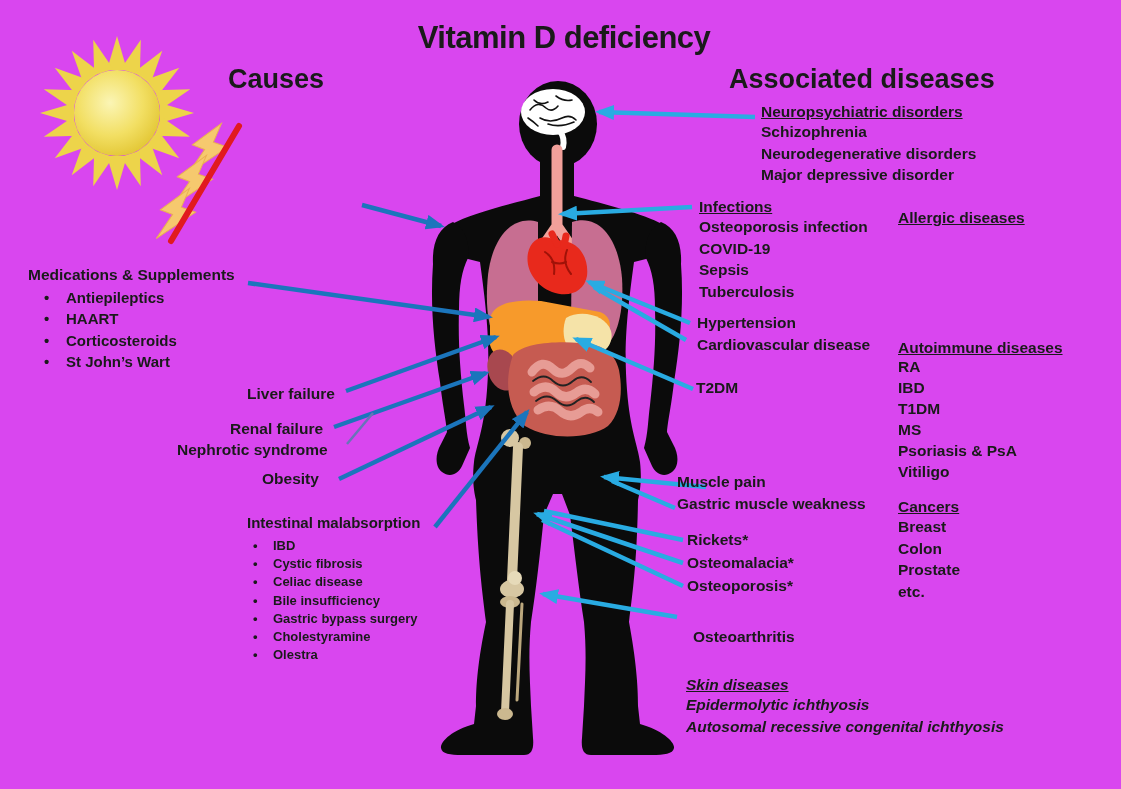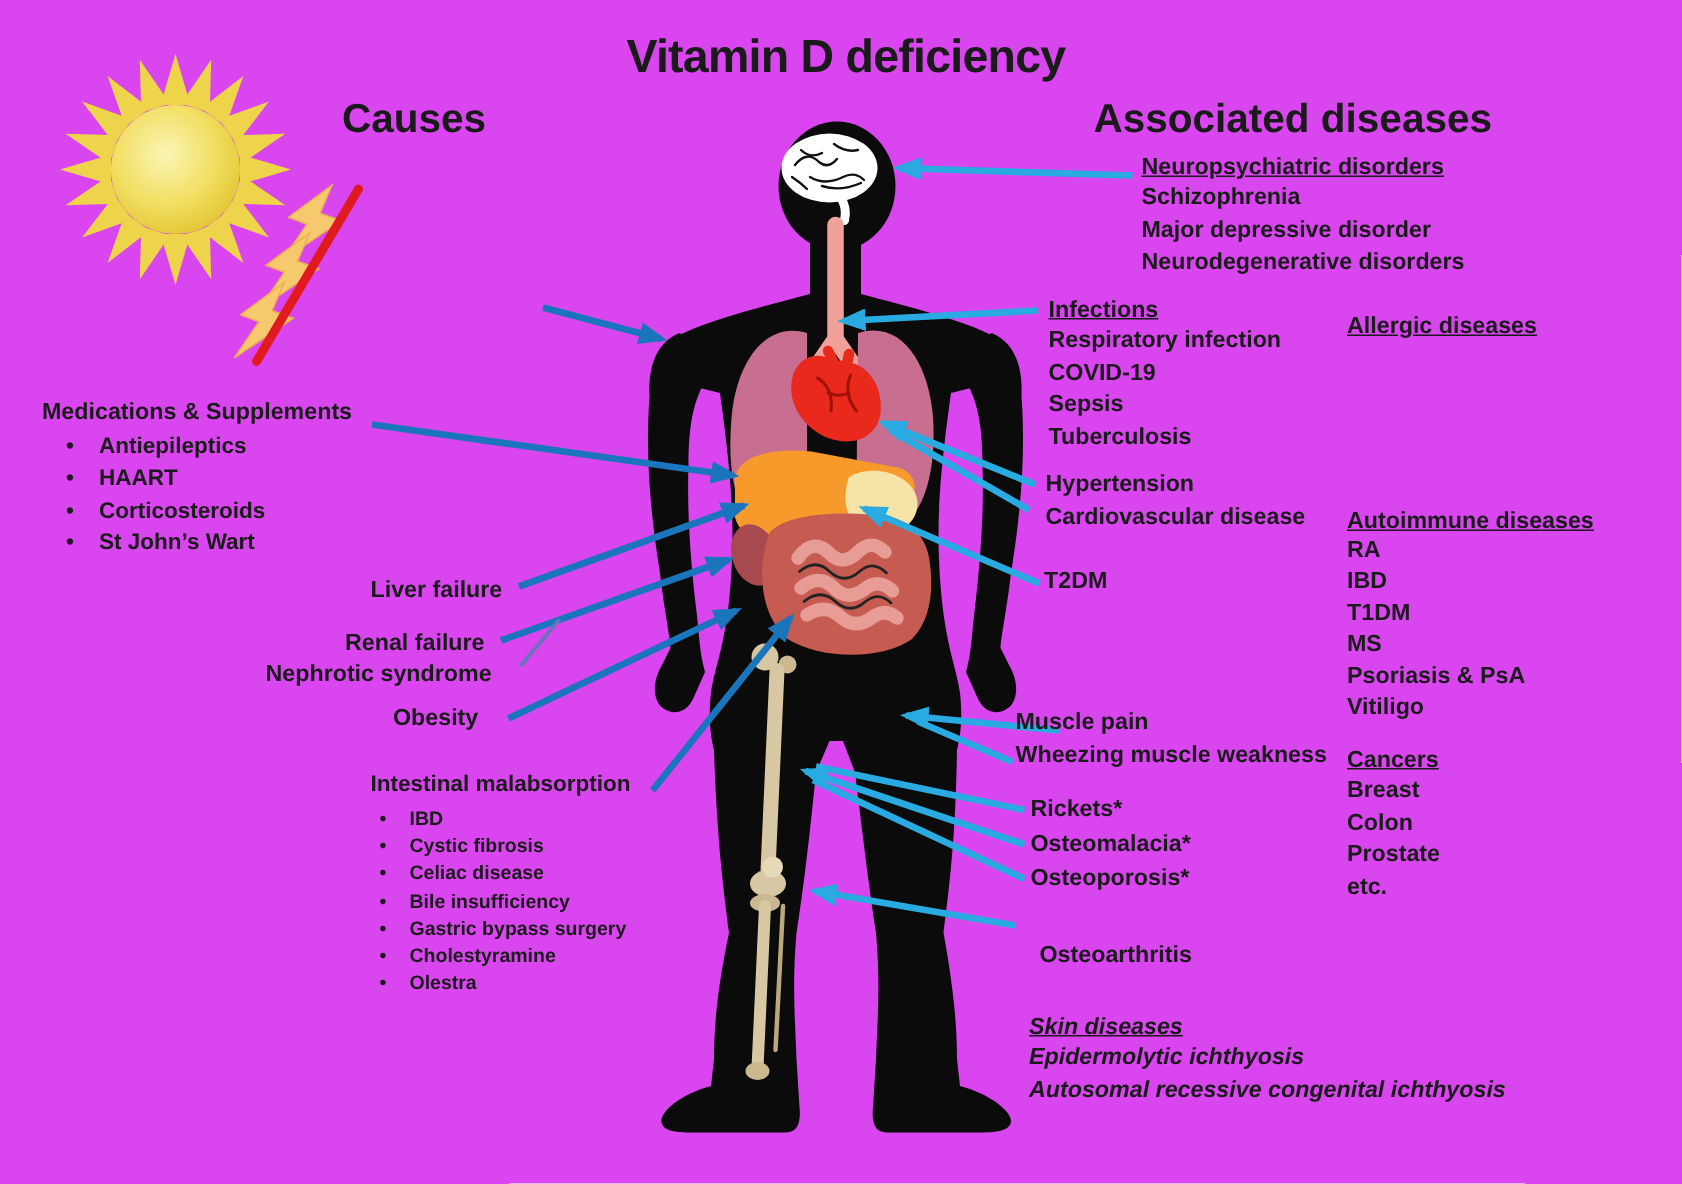--- a/index.html
+++ b/index.html
@@ -258,43 +258,43 @@
         <div>Gastric bypass surgery</div>
         <div>Cholestyramine</div>
         <div>Olestra</div>
       </div>
   </div>
 
   <div class="abs" style="left:761px;top:103px;">
     <div class="group-heading underline">Neuropsychiatric disorders</div>
     <div class="plain-list">
         <div>Schizophrenia</div>
+        <div>Neurodegenerative disorders</div>
         <div>Major depressive disorder</div>
-        <div>Neurodegenerative disorders</div>
       </div>
   </div>
 
   <div class="abs" style="left:699px;top:198px;">
     <div class="group-heading underline">Infections</div>
     <div class="plain-list">
-        <div>Respiratory infection</div>
+        <div>Osteoporosis infection</div>
         <div>COVID-19</div>
         <div>Sepsis</div>
         <div>Tuberculosis</div>
       </div>
   </div>
 
   <div class="abs lbl" style="left:697px;top:312px;">Hypertension</div>
   <div class="abs lbl" style="left:697px;top:334px;">Cardiovascular disease</div>
 
   <div class="abs lbl" style="left:696px;top:377px;">T2DM</div>
 
   <div class="abs muscle-list" style="left:677px;top:471px;">
       <div>Muscle pain</div>
-      <div>Wheezing muscle weakness</div>
+      <div>Gastric muscle weakness</div>
     </div>
 
   <div class="abs bone-list" style="left:687px;top:528px;">
       <div>Rickets*</div>
       <div>Osteomalacia*</div>
       <div>Osteoporosis*</div>
     </div>
 
   <div class="abs lbl" style="left:693px;top:606px;margin-top:20px;">Osteoarthritis</div>
 

